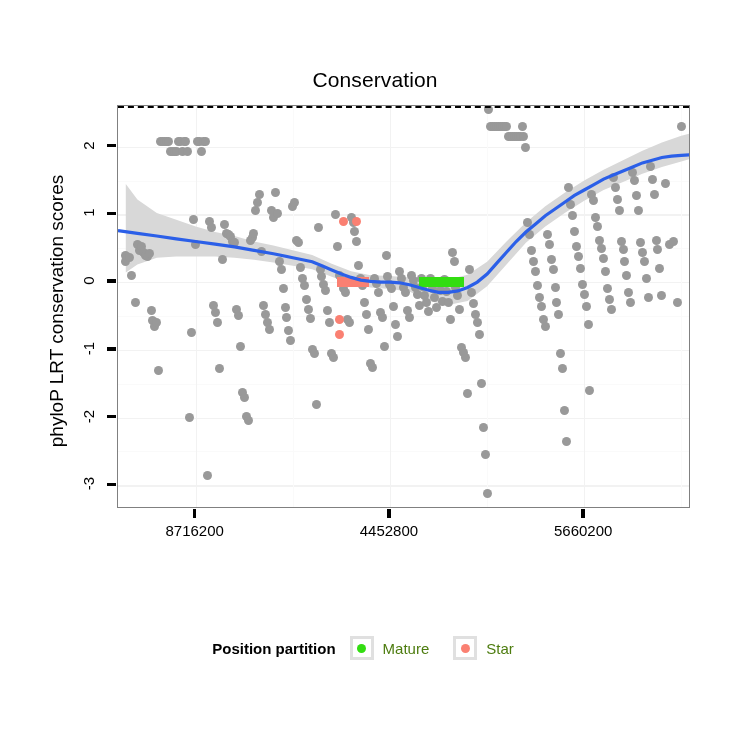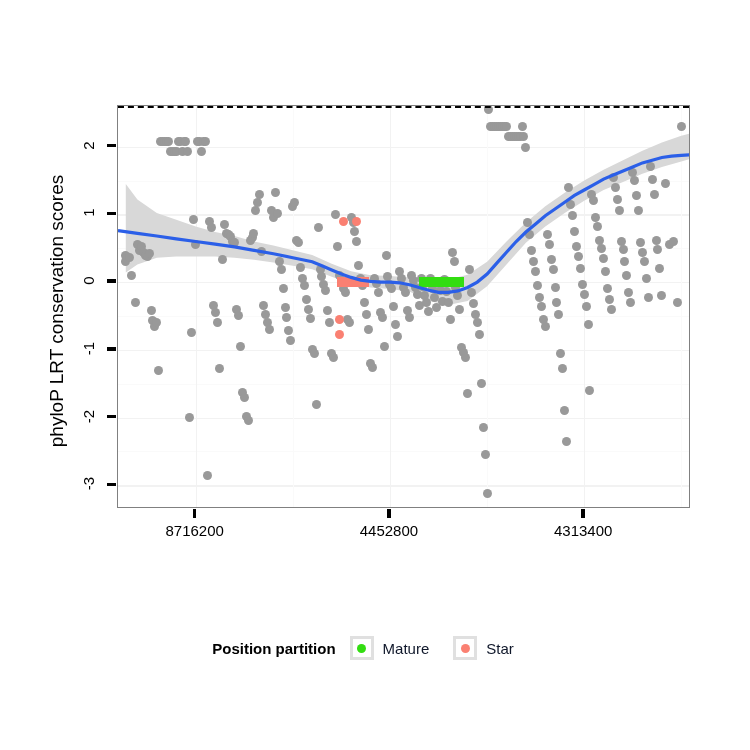--- a/index.html
+++ b/index.html
@@ -161,30 +161,31 @@
     justify-content: center;
     box-sizing: border-box;
   }
   .legend-dot {
     width: 9px;
     height: 9px;
     border-radius: 50%;
   }
   .legend-label {
     font-size: 15px;
-    color: #0f172a;
+    color: #4d7c0f;
     margin-left: 9px;
     margin-right: 14px;
   }
 </style>
 </head>
 <body>
 
 <div id="root">
 
+  <div id="plot-title">Conservation</div>
 
   <div id="y-axis-label">phyloP LRT conservation scores</div>
 
   <div id="y-axis-ticks">
       <div class="ytick-mark" style="left: 107px; top: 482.594px;"></div>
       <div class="ytick-text" style="position: absolute; left: 75px; top: 475.294px; width: 26px; right: auto; text-align: center;">-3</div>
       <div class="ytick-mark" style="left: 107px; top: 414.863px;"></div>
       <div class="ytick-text" style="position: absolute; left: 75px; top: 407.563px; width: 26px; right: auto; text-align: center;">-2</div>
       <div class="ytick-mark" style="left: 107px; top: 347.132px;"></div>
       <div class="ytick-text" style="position: absolute; left: 75px; top: 339.832px; width: 26px; right: auto; text-align: center;">-1</div>
@@ -514,21 +515,21 @@
       <path id="curve-path" fill="none" stroke="#2b5fe8" stroke-width="3.2" d="M0.0,124.6 L19.4,127.3 L38.8,130.0 L58.3,132.8 L77.7,135.5 L97.1,138.2 L116.5,140.9 L136.0,144.3 L155.4,147.7 L174.8,151.7 L194.2,155.8 L203.9,159.8 L213.7,163.9 L223.4,168.0 L233.1,171.4 L242.8,174.1 L252.5,175.4 L262.2,176.1 L271.9,176.1 L281.6,176.8 L291.4,178.8 L301.1,181.5 L310.8,184.2 L320.5,186.3 L330.2,186.3 L339.9,184.9 L349.6,181.5 L359.3,176.1 L369.1,168.0 L378.8,157.1 L388.5,146.3 L398.2,135.5 L407.9,126.0 L417.6,117.9 L427.3,109.7 L437.0,103.0 L446.7,96.2 L456.5,89.4 L466.2,84.0 L475.9,78.6 L485.6,73.1 L495.3,69.1 L505.0,65.0 L514.7,61.0 L524.4,56.9 L534.2,54.2 L543.9,51.5 L553.6,50.1 L563.3,49.4 L573.0,48.8"></path>
     </svg>
   </div>
 
   <div id="x-axis-ticks">
       <div class="xtick-mark" style="left: 192.995px;"></div>
       <div class="xtick-text" style="left: 194.695px;">8716200</div>
       <div class="xtick-mark" style="left: 387.232px;"></div>
       <div class="xtick-text" style="left: 388.932px;">4452800</div>
       <div class="xtick-mark" style="left: 581.469px;"></div>
-      <div class="xtick-text" style="left: 583.169px;">4313400</div>
+      <div class="xtick-text" style="left: 583.169px;">5660200</div>
     </div>
 
 
   <div id="legend">
     <span id="legend-title">Position partition</span>
     <span id="legend-items" style="display: flex; align-items: center;">
         <span class="legend-item">
           <span class="legend-key">
             <span class="legend-dot" style="background: rgb(51, 221, 17);"></span>
           </span>

